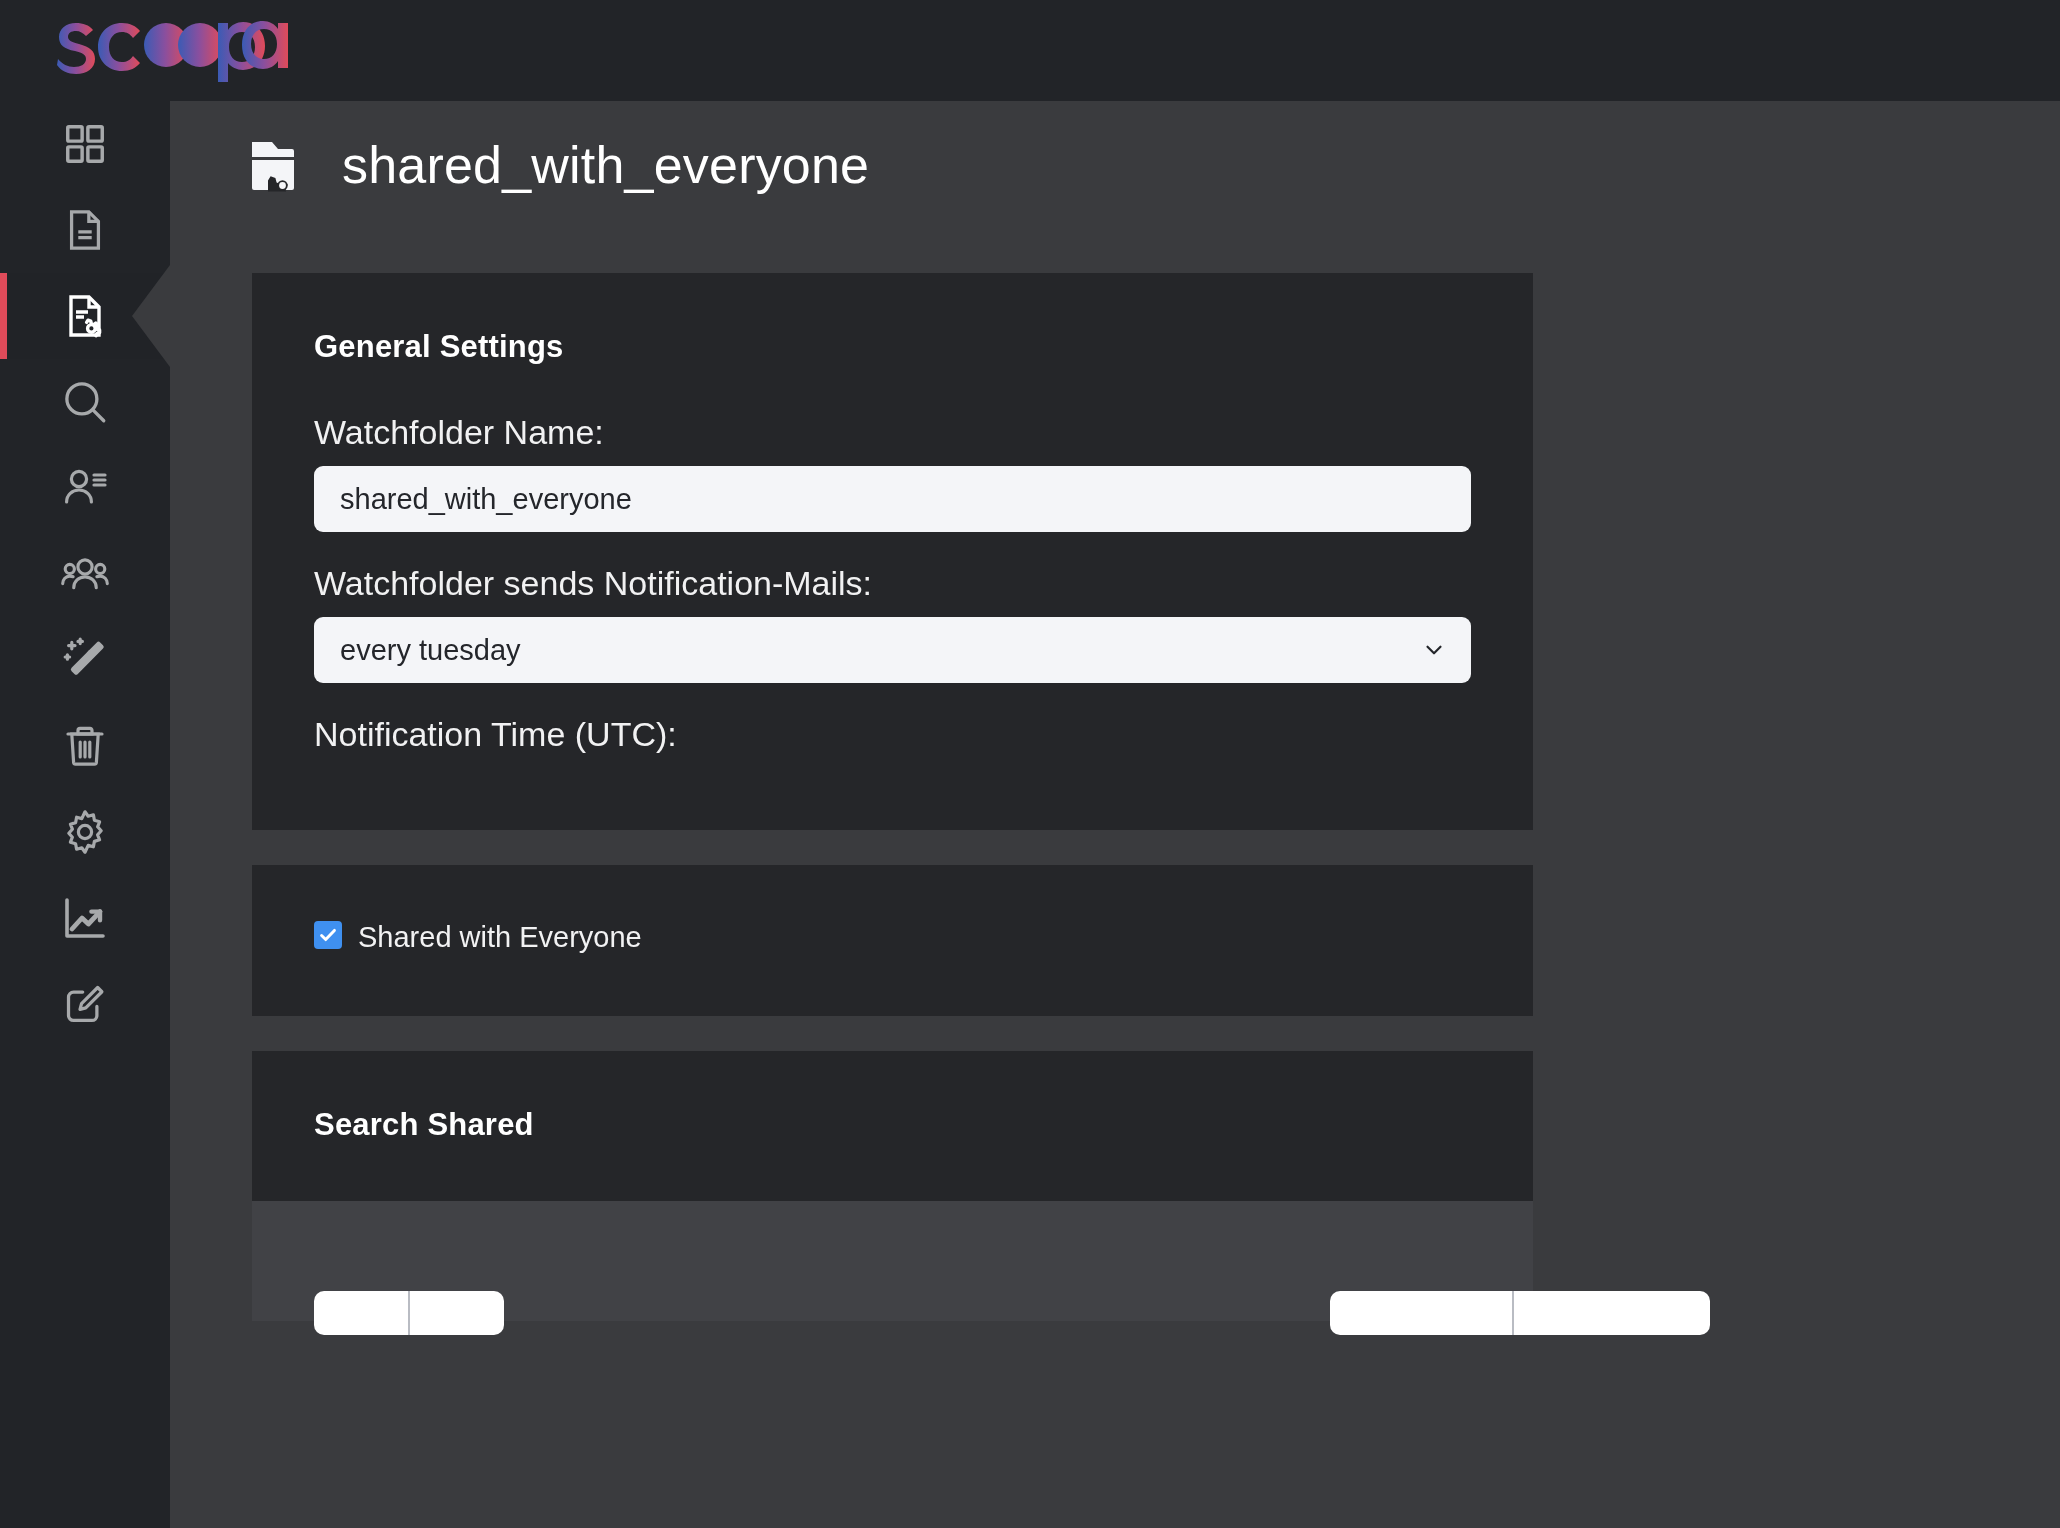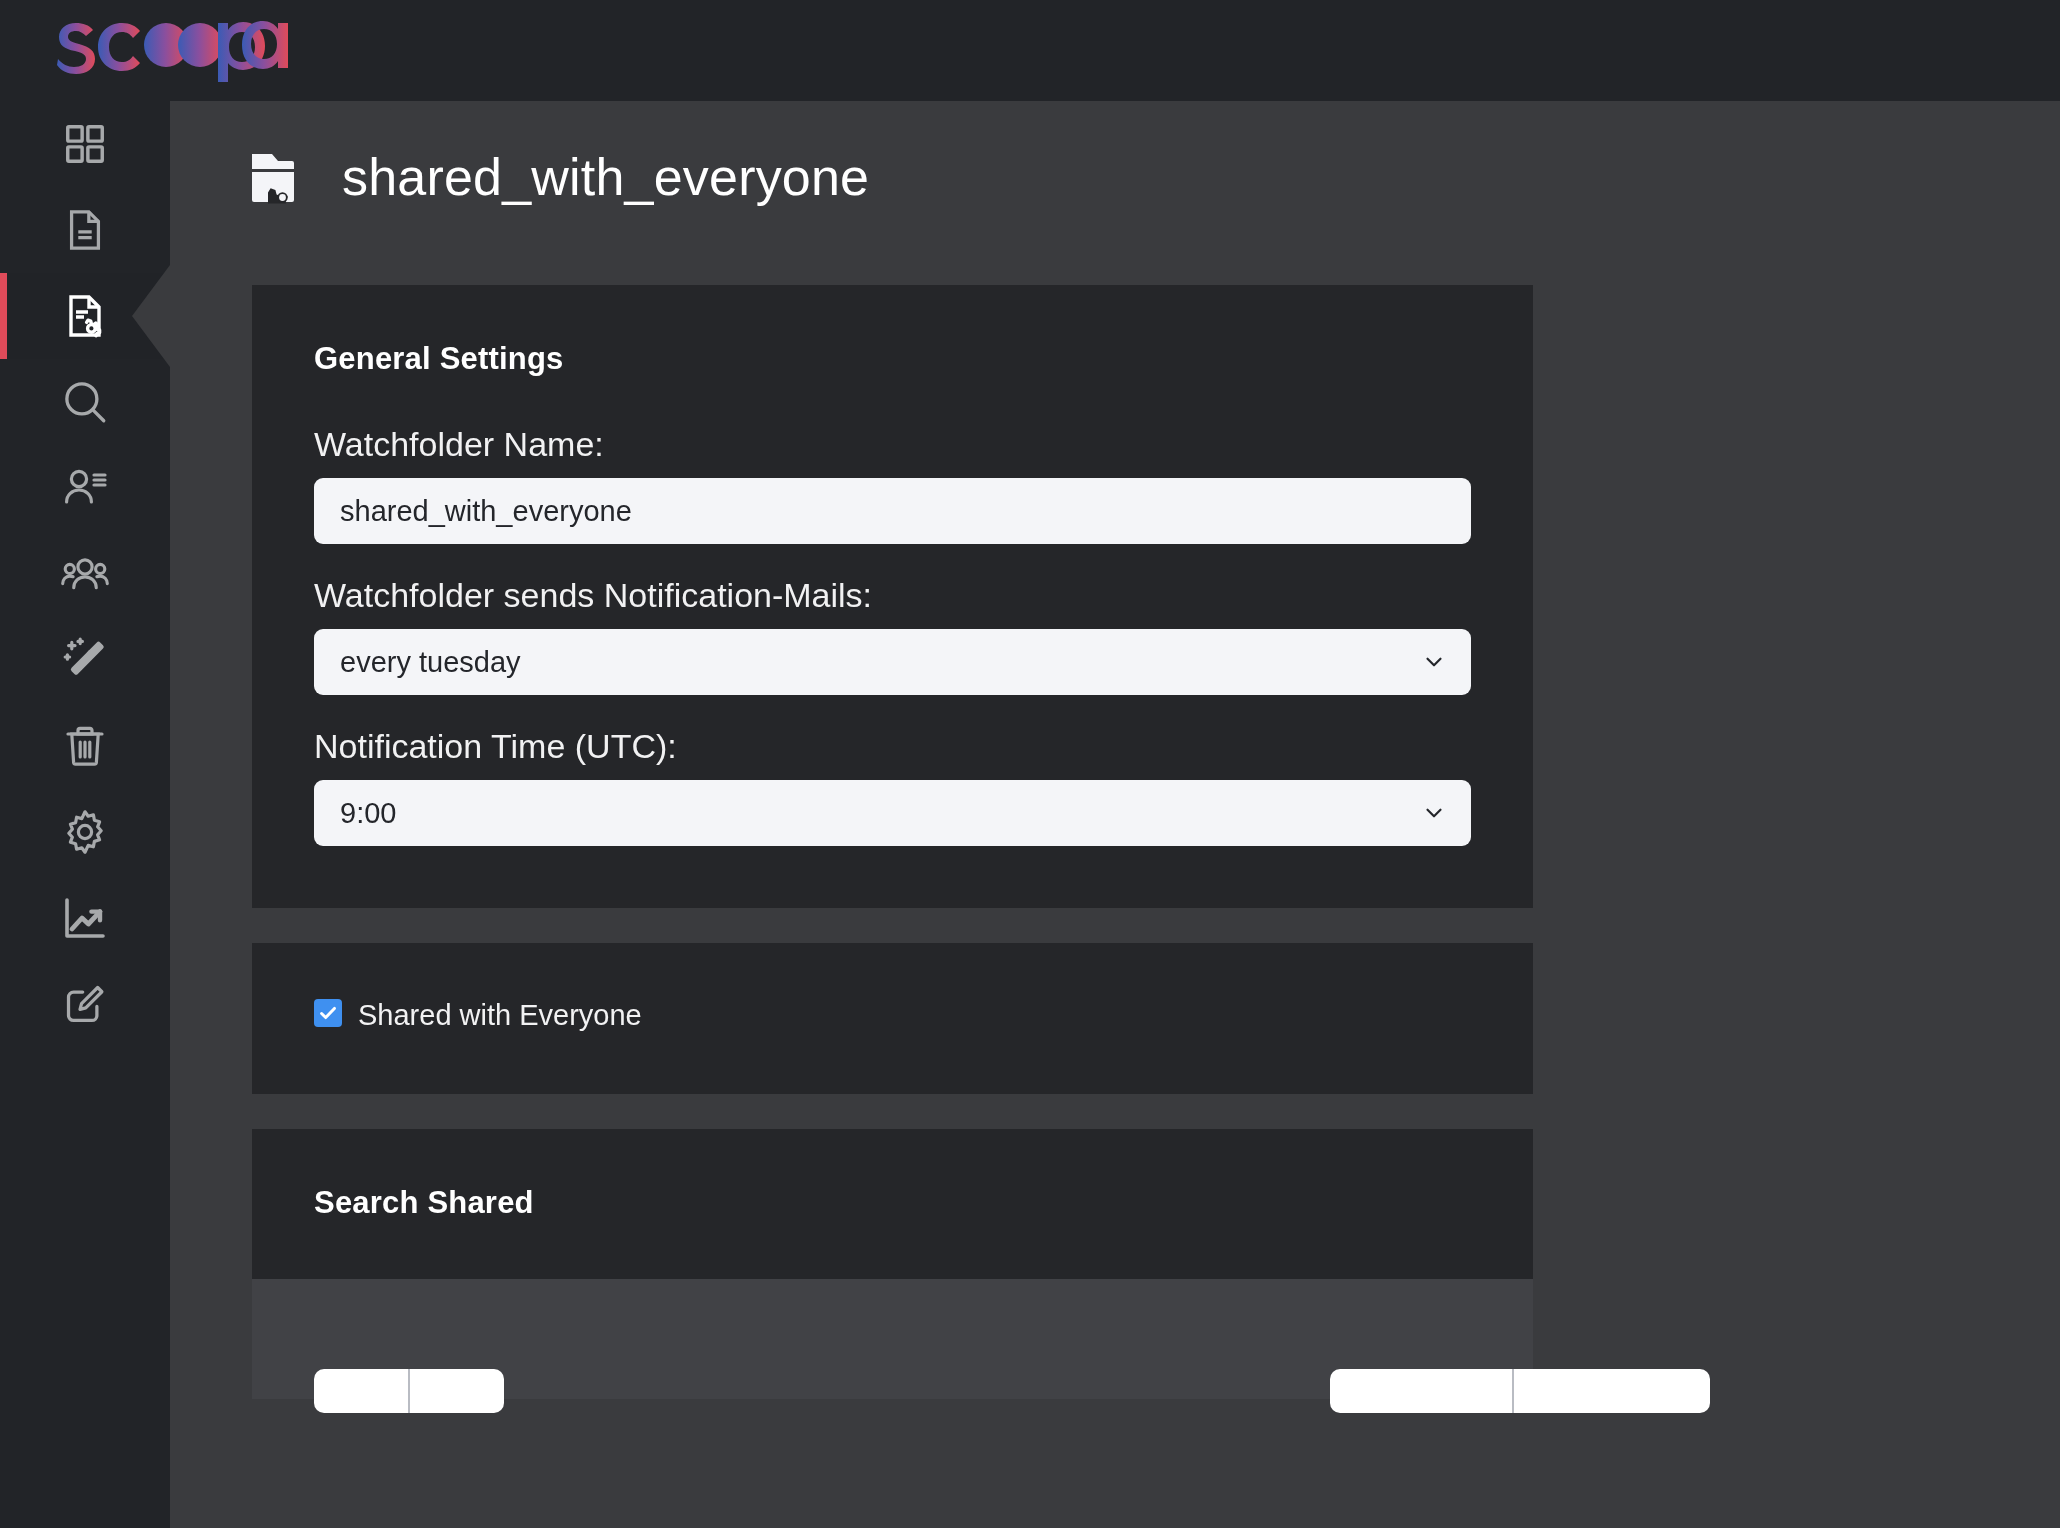--- a/index.html
+++ b/index.html
@@ -41,21 +41,21 @@
   }
   .nav-item.active .notch {
     position: absolute; right: 0; top: -8px;
     width: 38px; height: 102px;
     background: #3a3b3e;
     clip-path: polygon(100% 0, 100% 100%, 0 50%);
   }
 
   
   .main {
-    position: absolute; left: 170px; top: 99px;
+    position: absolute; left: 170px; top: 87px;
     width: 1890px; height: 1427px;
     background: #3a3b3e;
     overflow: hidden;
   }
   .page-header {
     display: flex; align-items: center; gap: 30px;
     padding: 48px 0 0 80px;
   }
   .folder-icon { width: 62px; height: 58px; flex: none; }
   .page-title {
@@ -305,28 +305,20 @@
             <span class="chev">
               <svg width="26" height="26" viewBox="0 0 24 24" fill="none" stroke="#24262b" stroke-width="2" stroke-linecap="round" stroke-linejoin="round">
                 <path d="M6 9l6 6 6-6"></path>
               </svg>
             </span>
           </div>
         </div>
 
         <div class="field">
           <label class="field-label">Notification Time (UTC):</label>
-          <div class="control select">
-            <span>9:00</span>
-            <span class="chev">
-              <svg width="26" height="26" viewBox="0 0 24 24" fill="none" stroke="#24262b" stroke-width="2" stroke-linecap="round" stroke-linejoin="round">
-                <path d="M6 9l6 6 6-6"></path>
-              </svg>
-            </span>
-          </div>
         </div>
       </section>
 
       <section class="card">
         <div class="checkbox-row">
           <span class="cbox">
             <svg width="22" height="22" viewBox="0 0 24 24" fill="none" stroke="#ffffff" stroke-width="3.2" stroke-linecap="round" stroke-linejoin="round">
               <path d="M5 12.5l4.5 4.5L19 7"></path>
             </svg>
           </span>

